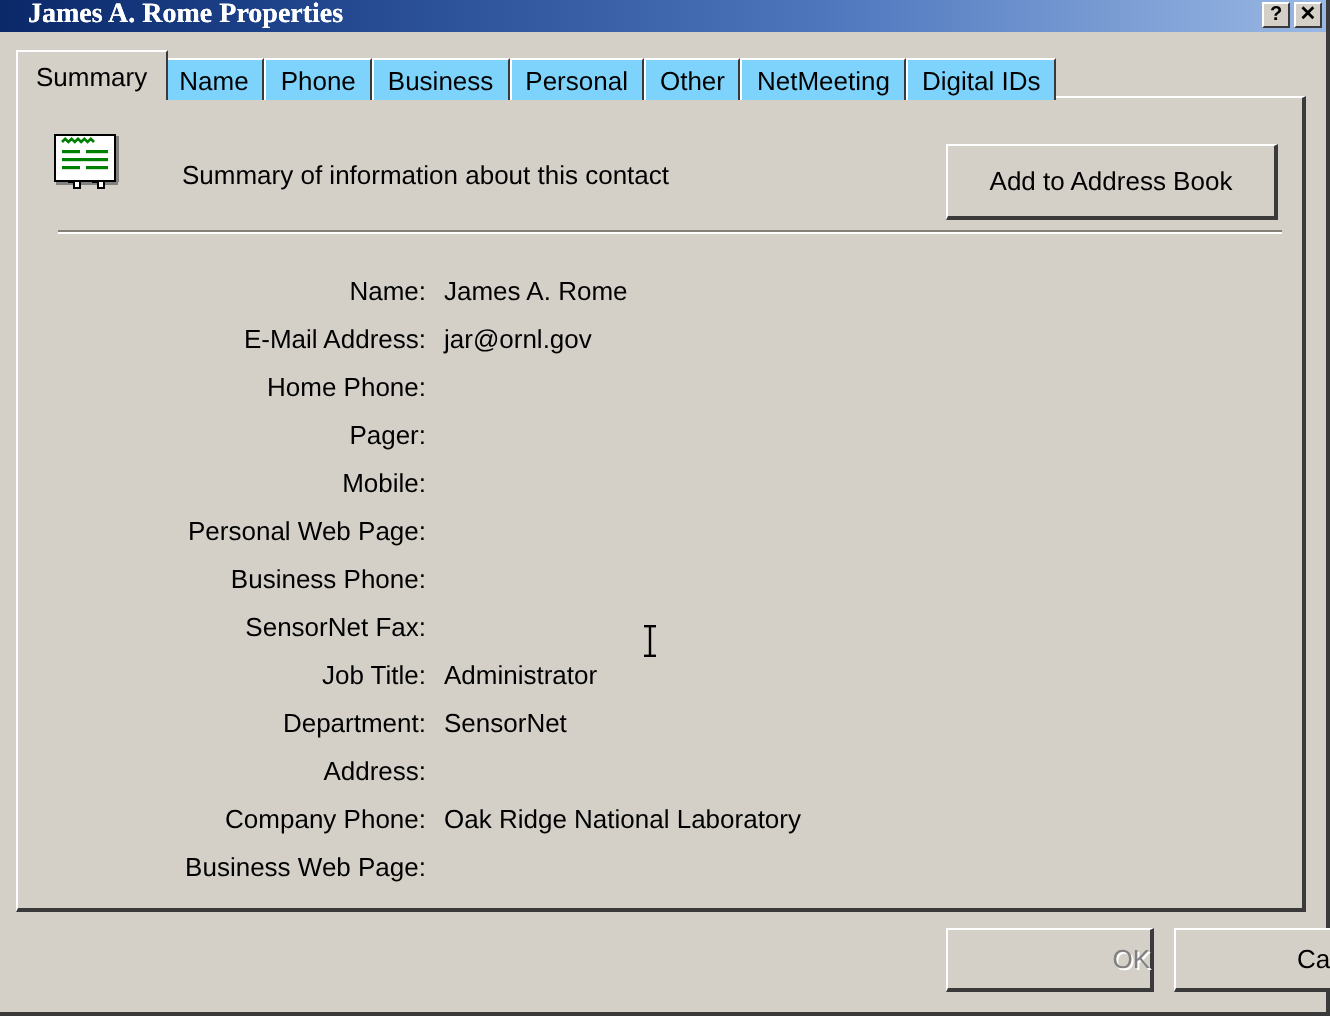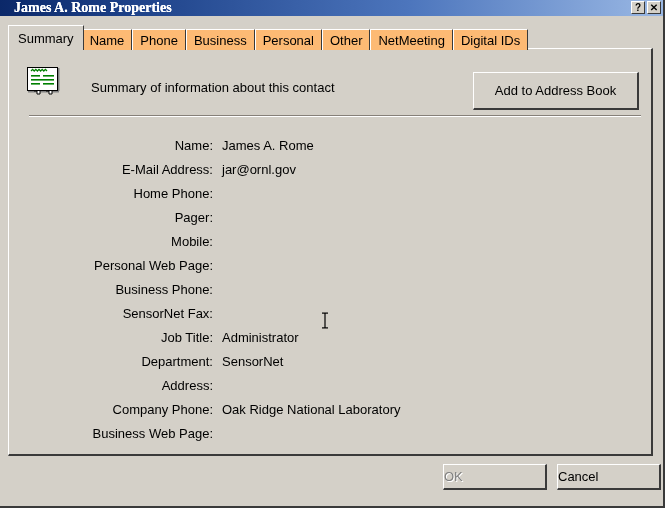--- a/index.html
+++ b/index.html
@@ -82,21 +82,21 @@
     left: 8px;
     top: 27px;
     height: 23px;
     display: flex;
     align-items: flex-end;
     z-index: 4;
   }
   .tab {
     height: 21px;
     padding: 0 7px;
-    background: #fdba74;
+    background: #7dd3fc;
     border-top: 1px solid #ffffff;
     border-left: 1px solid #ffffff;
     border-right: 1px solid #3a3a3a;
     box-sizing: border-box;
     display: flex;
     align-items: center;
     justify-content: center;
     font-size: 13px;
     color: #000;
     cursor: default;
@@ -212,33 +212,34 @@
     position: absolute;
     left: 0;
     top: 464px;
     width: 653px;
     height: 30px;
   }
   .dlgbtn {
     position: absolute;
     top: 0;
     width: 104px;
-    height: 26px;
+    height: 32px;
     background: #d4d0c8;
     border-top: 1px solid #ffffff;
     border-left: 1px solid #ffffff;
     border-right: 2px solid #3a3a3a;
     border-bottom: 2px solid #3a3a3a;
     box-sizing: border-box;
     display: flex;
     align-items: center;
-    justify-content: flex-start;
+    justify-content: flex-end;
     font-size: 13px;
     color: #000;
     cursor: default;
+    margin-left: 30px;
   }
   .dlgbtn.ok { left: 443px; }
   .dlgbtn.cancel { left: 557px; }
   .dlgbtn.disabled {
     color: #808080;
     text-shadow: 1px 1px 0 #ffffff;
   }
 
   
   .ibeam {

